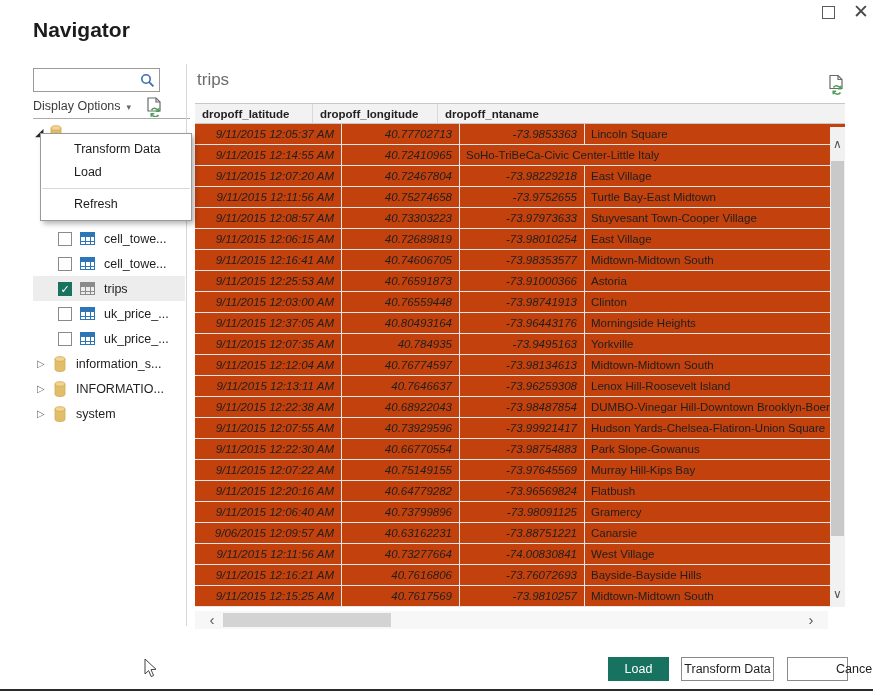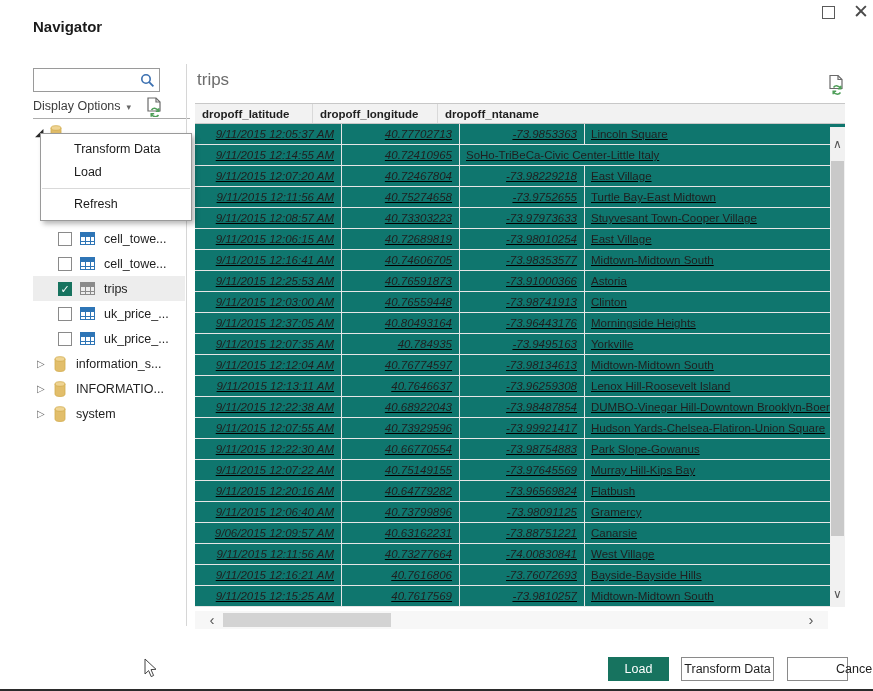--- a/index.html
+++ b/index.html
@@ -3,21 +3,21 @@
 <meta charset="utf-8">
 <style>
   * { margin:0; padding:0; box-sizing:border-box; }
   html,body { background:#cfcfcf; }
   body { font-family:"Liberation Sans", sans-serif; }
   #dialog {
     position:relative; width:873px; height:691px; background:#ffffff;
     border-bottom:2px solid #2b2b2b; overflow:hidden; margin:0 auto;
   }
   
-  .win-title { position:absolute; left:33px; top:18px; font-size:15px; font-weight:bold; color:#1b1b1b; }
+  .win-title { position:absolute; left:33px; top:18px; font-size:21px; font-weight:bold; color:#1b1b1b; }
   .win-max { position:absolute; left:822px; top:6px; width:13px; height:13px; border:1px solid #5a5a5a; cursor:pointer; }
   .win-close { position:absolute; left:851px; top:0px; width:20px; height:24px; font-size:19px; color:#4a4a4a; text-align:center; line-height:24px; cursor:pointer; }
   
   .search-box { position:absolute; left:33px; top:68px; width:127px; height:24px; border:1px solid #9a9a9a; background:#fff; }
   .search-box input { position:absolute; left:4px; top:2px; width:98px; height:18px; border:none; outline:none; font-size:12px; font-family:inherit; }
   .search-icon { position:absolute; right:4px; top:4px; width:15px; height:15px; }
   .display-options { position:absolute; left:33px; top:99px; font-size:12.5px; color:#3c3c3c; cursor:pointer; }
   .display-caret { font-size:9px; color:#666; margin-left:6px; }
   .sidebar-refresh { position:absolute; left:146px; top:97px; width:17px; height:20px; cursor:pointer; }
   .tree-topline { position:absolute; left:33px; top:118px; width:157px; height:1px; background:#ababab; }
@@ -43,21 +43,21 @@
     box-shadow:3px 3px 5px rgba(0,0,0,0.28); z-index:20; padding:4px 0; }
   .ctx-item { height:23px; line-height:23px; padding-left:33px; font-size:12.5px; color:#1b1b1b; cursor:pointer; }
   .ctx-sep { height:1px; background:#d9d9d9; margin:4px 1px; }
   
   .preview-title { position:absolute; left:197px; top:70px; font-size:17px; color:#6d6d6d; }
   .preview-refresh { position:absolute; left:828px; top:74px; width:17px; height:21px; cursor:pointer; }
   #grid { position:absolute; left:195px; top:103px; width:650px; }
   .grid-header { display:flex; height:21px; background:#f2f2f2; border-top:1px solid #c8c8c8; border-bottom:1px solid #c8c8c8; }
   .grid-header .hc { font-size:11.5px; font-weight:bold; color:#1f1f1f; line-height:20px; padding-left:7px;
      border-right:1px solid #d9d9d9; white-space:nowrap; overflow:hidden; cursor:pointer; }
-  .grid-body .tr { display:flex; height:21px; border-bottom:1px solid #e6e6e6; background:#0f766e;text-decoration:underline; }
+  .grid-body .tr { display:flex; height:21px; border-bottom:1px solid #e6e6e6; background:#c2410c; }
   .grid-body .td { font-size:11.5px; color:#1f1f1f; line-height:20px; border-right:1px solid #e6e6e6;
      white-space:nowrap; overflow:hidden; }
   .td.num { font-style:italic; text-align:right; padding-right:7px; }
   .td.txt { padding-left:6px; }
   .c0 { width:147px; flex:none; } .c1 { width:118px; flex:none; } .c2 { width:125px; flex:none; } .c3 { flex:1; border-right:none !important; }
   
   .vscroll { position:absolute; left:830px; top:127px; width:15px; height:480px; background:#f1f1f1; }
   .vscroll .up, .vscroll .down { position:absolute; left:0; width:15px; height:16px; color:#555; font-size:12px; text-align:center; cursor:pointer; }
   .vscroll .up { top:10px; } .vscroll .down { bottom:4px; }
   .vscroll .thumb { position:absolute; left:1px; top:34px; width:13px; height:375px; background:#c9c9c9; cursor:pointer; }

